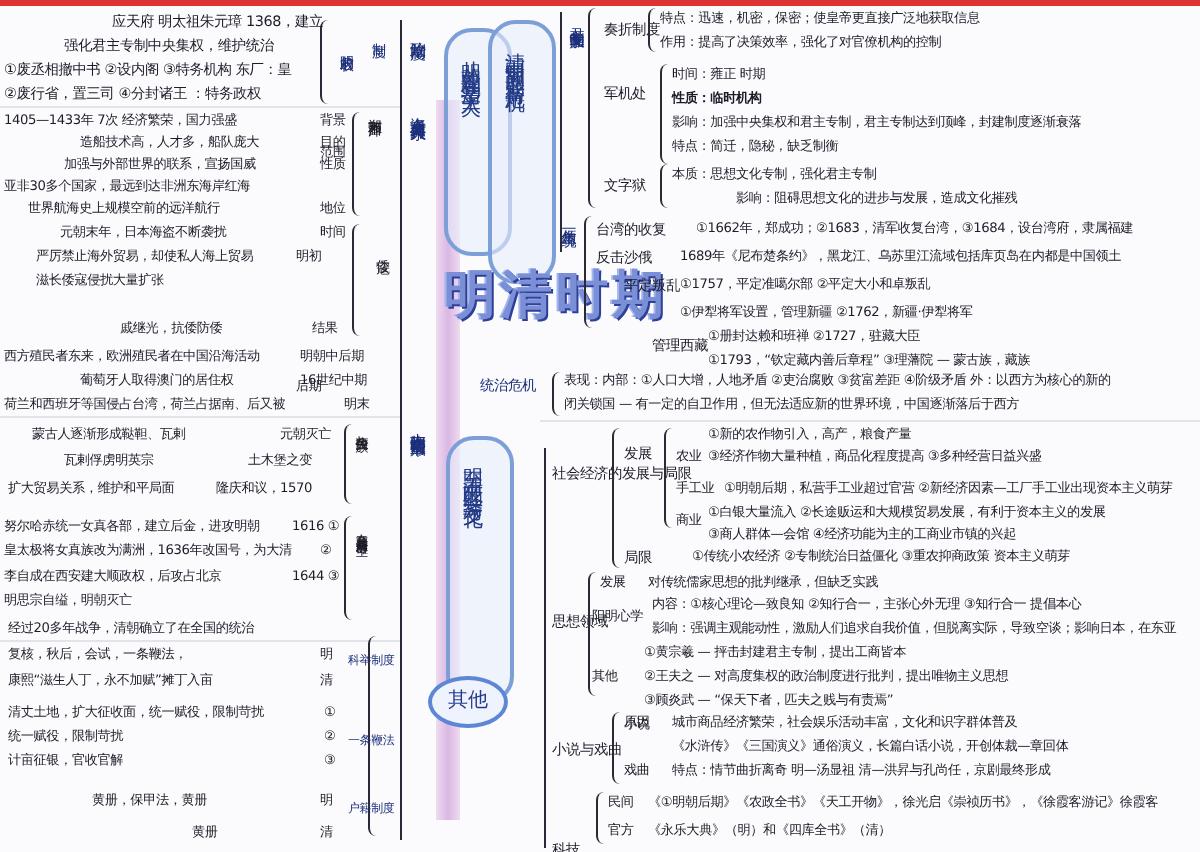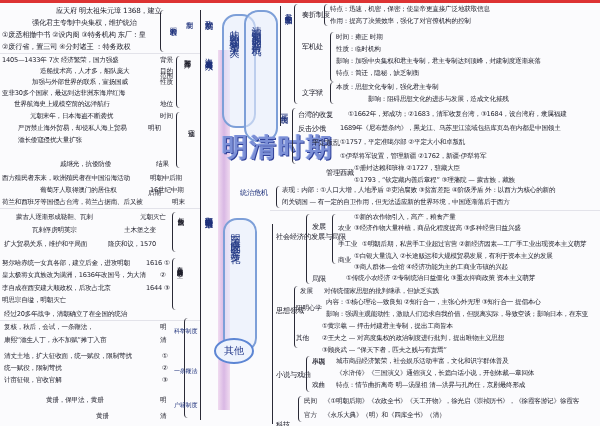--- a/index.html
+++ b/index.html
@@ -135,21 +135,21 @@
 
 <div class="v blue" style="left:284px;top:8px;font-size:7.5px;">君主专制的加强</div>
 <div class="brk" style="left:294px;top:4px;width:6px;height:100px;"></div>
 <div class="t" style="left:302px;top:10px;">奏折制度</div>
 <div class="brk" style="left:324px;top:4px;width:4px;height:22px;"></div>
 <div class="t s" style="left:330px;top:5px;">特点：迅速，机密，保密；使皇帝更直接广泛地获取信息</div>
 <div class="t s" style="left:330px;top:17px;">作用：提高了决策效率，强化了对官僚机构的控制</div>
 <div class="t" style="left:302px;top:42px;">军机处</div>
 <div class="brk" style="left:330px;top:32px;width:4px;height:50px;"></div>
 <div class="t s" style="left:336px;top:33px;">时间：雍正 时期</div>
-<div class="t s" style="left:336px;top:45px;">性质：临时机构</div>
+<div class="t s" style="left:336px;top:45px;font-weight:bold;">性质：临时机构</div>
 <div class="t s" style="left:336px;top:57px;">影响：加强中央集权和君主专制，君主专制达到顶峰，封建制度逐渐衰落</div>
 <div class="t s" style="left:336px;top:69px;">特点：简迁，隐秘，缺乏制衡</div>
 <div class="t" style="left:302px;top:88px;">文字狱</div>
 <div class="brk" style="left:330px;top:82px;width:4px;height:22px;"></div>
 <div class="t s" style="left:336px;top:83px;">本质：思想文化专制，强化君主专制</div>
 <div class="t s" style="left:336px;top:95px;padding-left:32px;">影响：阻碍思想文化的进步与发展，造成文化摧残</div>
 
 <div class="v blue" style="left:280px;top:108px;font-size:7.5px;">领土与统一</div>
 <div class="brk" style="left:292px;top:108px;width:5px;height:56px;"></div>
 <div class="t" style="left:298px;top:110px;">台湾的收复</div>

